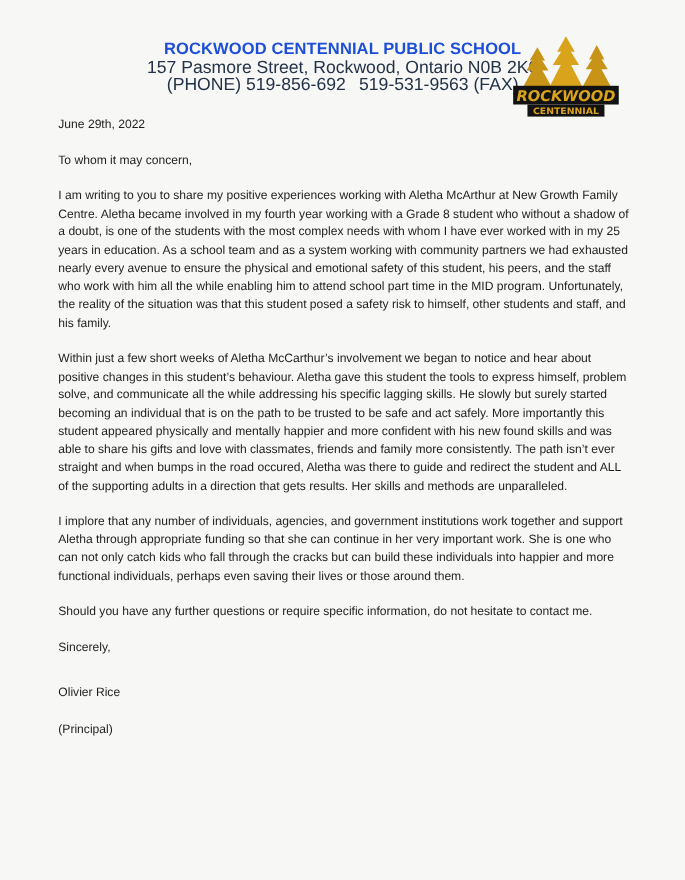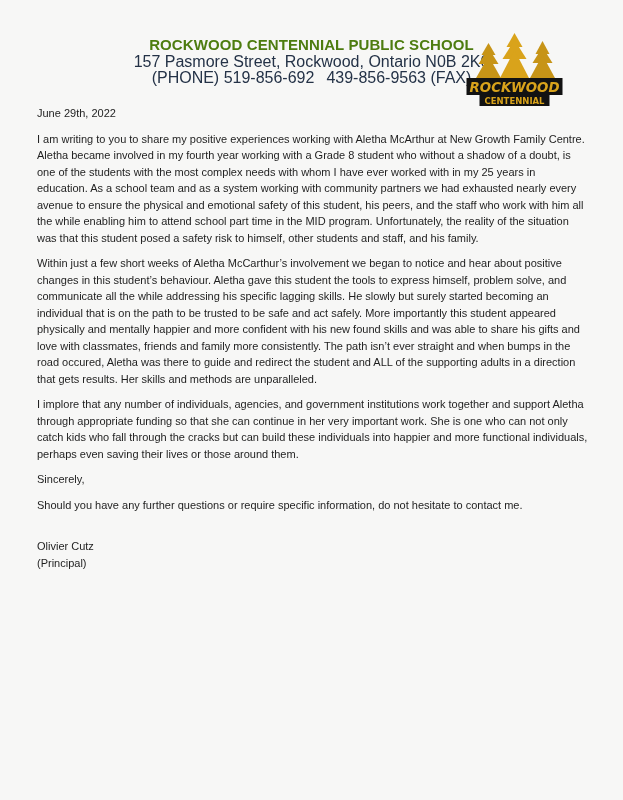--- a/index.html
+++ b/index.html
@@ -16,21 +16,21 @@
   .header-text {
     padding-top: 36px;
     text-align: center;
     color: #243247;
   }
   .school-name {
     font-size: 15px;
     line-height: 18px;
     font-weight: 700;
     letter-spacing: 0.1px;
-    color: #4d7c0f;
+    color: #1d4ed8;
   }
   .header-line {
     font-size: 16px;
     line-height: 16px;
   }
   .gap-sm { display: inline-block; width: 12px; }
   .gap-lg { display: inline-block; width: 34px; }
   .logo {
     position: absolute;
     top: 33px;
@@ -39,35 +39,35 @@
     height: 78px;
   }
   .logo text { font-family: "DejaVu Sans", sans-serif; }
   
   .letter-body {
     margin: 0 35px 0 37px;
     font-size: 11px;
     line-height: 16.5px;
     color: #1e1e1e;
   }
-  .letter-body p { margin: 0; }
+  .letter-body p { margin: 16px; }
   .date-line { margin-top: 19px !important; }
   .block { margin-top: 9px !important; }
   .signature { margin-top: 25px; }
 </style>
 </head>
 <body>
 
 <div class="page">
 
   <div class="header-text">
     <div class="school-name">ROCKWOOD CENTENNIAL PUBLIC SCHOOL</div>
     <div class="header-line">157 Pasmore Street, Rockwood, Ontario N0B 2K0</div>
     <div class="header-line">
-      <span>(PHONE) 519-856-692</span><span class="gap-sm"></span><span>439-856-9563 (FAX)</span>
+      <span>(PHONE) 519-856-692</span><span class="gap-sm"></span><span>519-531-9563 (FAX)</span>
     </div>
   </div>
 
   <svg class="logo" viewBox="0 0 96 78" aria-hidden="true">
     <g>
 
       <g fill="#C79417">
         <polygon points="22,10 15,22 29,22"></polygon>
         <polygon points="22,15 12,31 32,31"></polygon>
         <polygon points="22,23 9,46 35,46"></polygon>
@@ -91,24 +91,25 @@
     <g>
       <rect x="0" y="45" width="96" height="17" fill="#121212"></rect>
       <text x="48" y="58.5" text-anchor="middle" font-size="13.5" font-weight="bold" font-style="italic" fill="#D9A31B" textLength="90" lengthAdjust="spacingAndGlyphs">ROCKWOOD</text>
       <rect x="13" y="62" width="70" height="11" fill="#121212"></rect>
       <text x="48" y="70.5" text-anchor="middle" font-size="8" font-weight="bold" fill="#D9A31B" textLength="60" lengthAdjust="spacingAndGlyphs">CENTENNIAL</text>
     </g>
   </svg>
 
   <div class="letter-body">
     <p class="date-line">June 29th, 2022</p>
+    <p class="block">To whom it may concern,</p>
     <p class="block">I am writing to you to share my positive experiences working with Aletha McArthur at New Growth Family Centre. Aletha became involved in my fourth year working with a Grade 8 student who without a shadow of a doubt, is one of the students with the most complex needs with whom I have ever worked with in my 25 years in education. As a school team and as a system working with community partners we had exhausted nearly every avenue to ensure the physical and emotional safety of this student, his peers, and the staff who work with him all the while enabling him to attend school part time in the MID program. Unfortunately, the reality of the situation was that this student posed a safety risk to himself, other students and staff, and his family.</p>
     <p class="block">Within just a few short weeks of Aletha McCarthur’s involvement we began to notice and hear about positive changes in this student’s behaviour. Aletha gave this student the tools to express himself, problem solve, and communicate all the while addressing his specific lagging skills. He slowly but surely started becoming an individual that is on the path to be trusted to be safe and act safely. More importantly this student appeared physically and mentally happier and more confident with his new found skills and was able to share his gifts and love with classmates, friends and family more consistently. The path isn’t ever straight and when bumps in the road occured, Aletha was there to guide and redirect the student and ALL of the supporting adults in a direction that gets results. Her skills and methods are unparalleled.</p>
     <p class="block">I implore that any number of individuals, agencies, and government institutions work together and support Aletha through appropriate funding so that she can continue in her very important work. She is one who can not only catch kids who fall through the cracks but can build these individuals into happier and more functional individuals, perhaps even saving their lives or those around them.</p>
+    <p class="block">Should you have any further questions or require specific information, do not hesitate to contact me.</p>
     <p class="block">Sincerely,</p>
-    <p class="block">Should you have any further questions or require specific information, do not hesitate to contact me.</p>
     <div class="signature">
-      <p>Olivier Cutz</p>
+      <p>Olivier Rice</p>
       <p>(Principal)</p>
     </div>
   </div>
 
 </div>
 
 </body></html>

